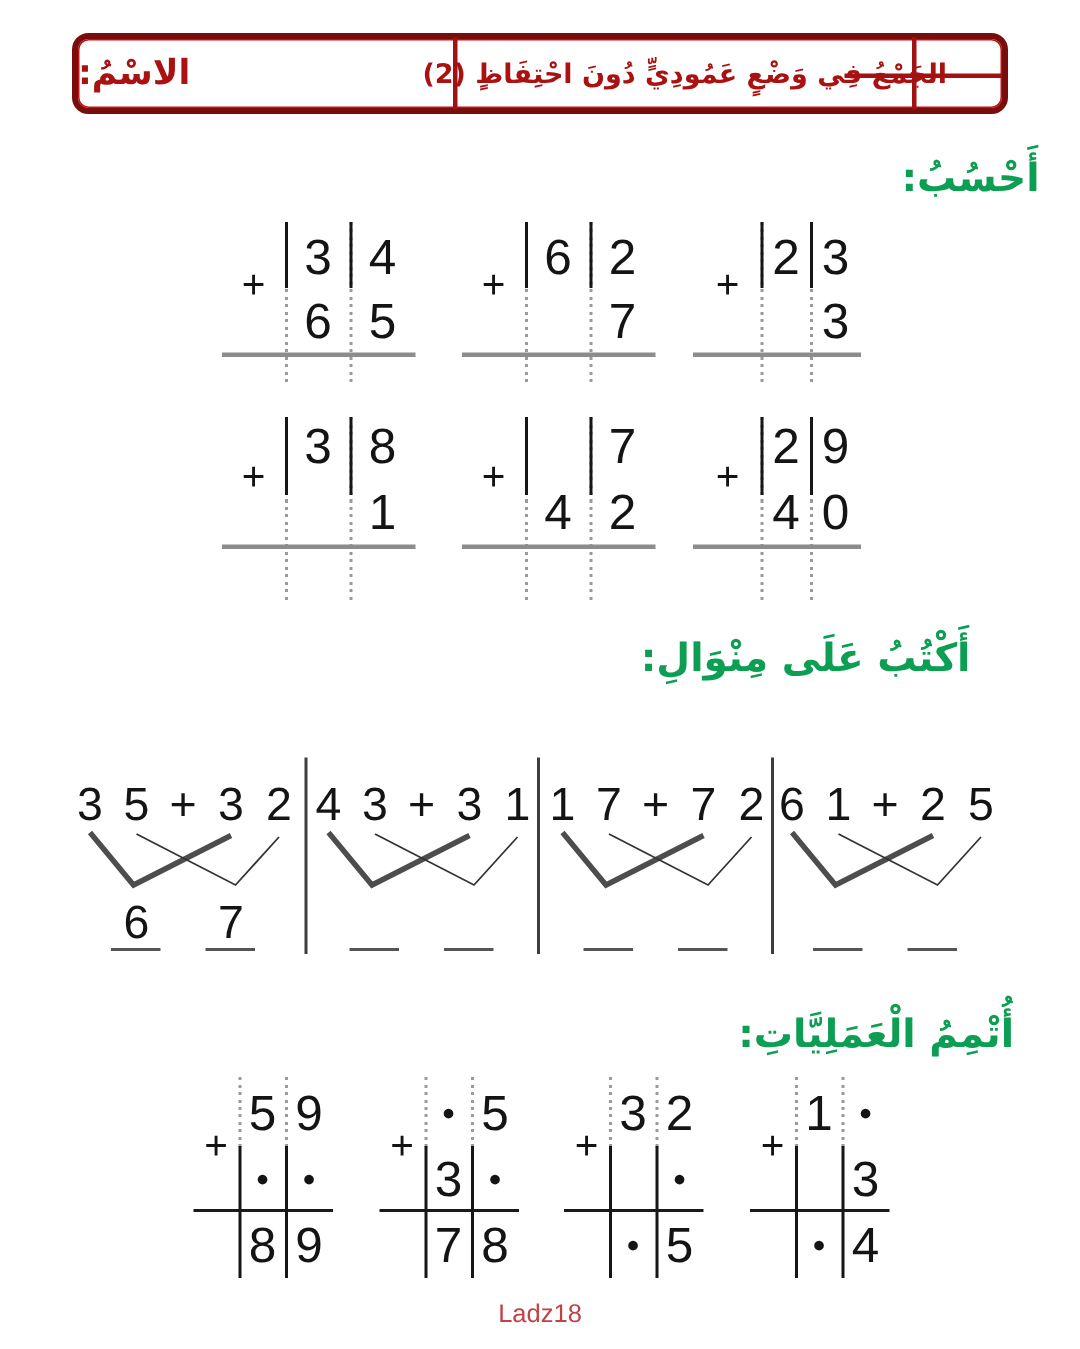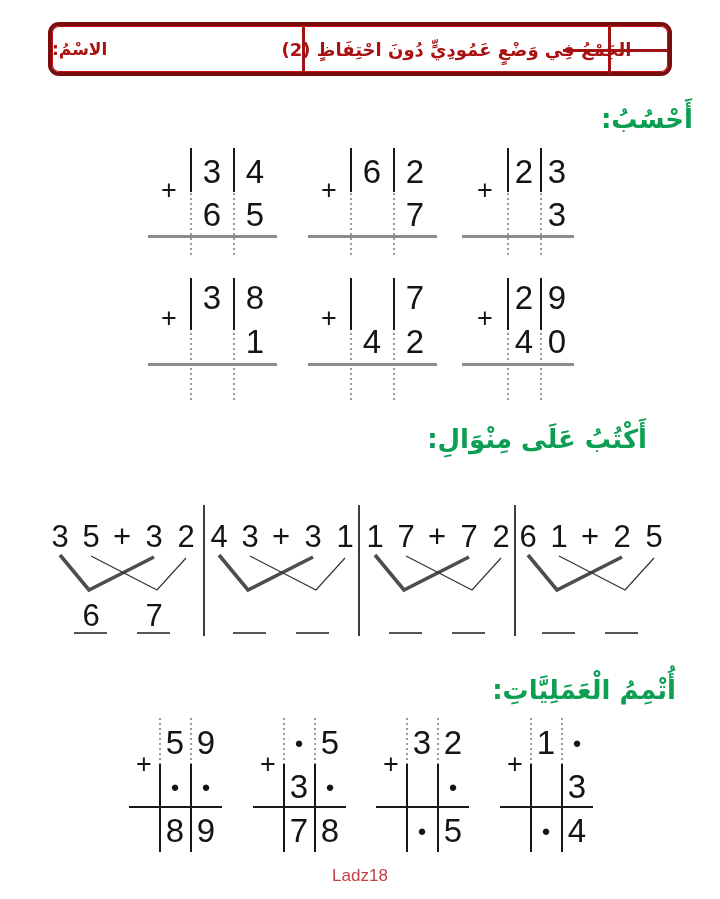--- a/index.html
+++ b/index.html
@@ -22,21 +22,21 @@
   .header{
     position:absolute;left:48px;top:22px;width:624px;height:54px;
     border:4px solid var(--c-border_dark_red);border-radius:11px;
     box-shadow:inset 0 0 0 1px #c41212;
   }
   .header .vdiv{position:absolute;top:-1px;bottom:-1px;width:3px;background:var(--c-divider_red);}
   .header .hdiv{position:absolute;height:3px;background:var(--c-divider_red);left:511px;right:0;top:23px;}
   .name-label{
     position:absolute;left:0;top:0;width:250px;height:100%;
     display:flex;align-items:center;justify-content:flex-end;padding-right:9px;
-    direction:rtl;font-weight:bold;font-size:17px;color:var(--c-title_red);
+    direction:rtl;font-weight:bold;font-size:23px;color:var(--c-title_red);
     font-family:"DejaVu Sans",sans-serif;
   }
   .title{
     position:absolute;left:253px;top:0;width:303px;height:100%;
     display:flex;align-items:center;justify-content:center;
     direction:rtl;font-weight:bold;font-size:18px;color:var(--c-title_red);
     font-family:"DejaVu Sans",sans-serif;white-space:nowrap;
   }
   
   .heading{

